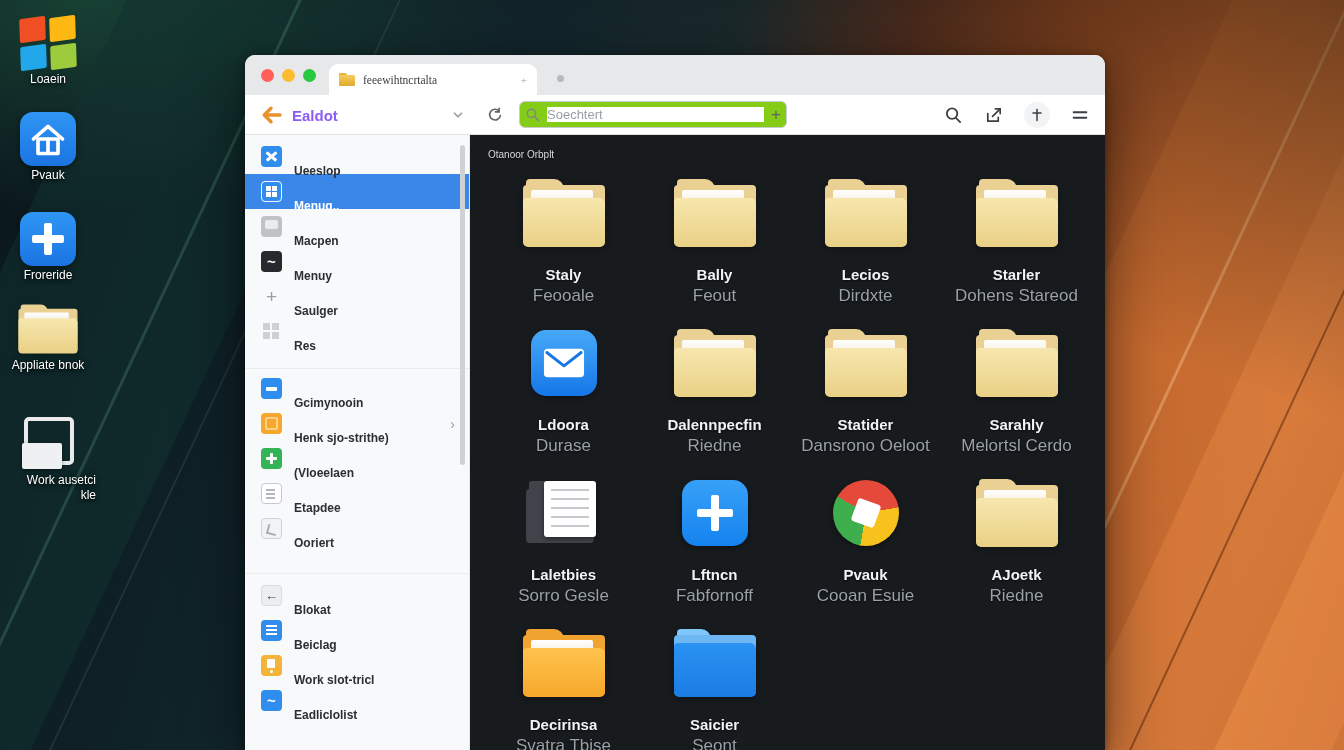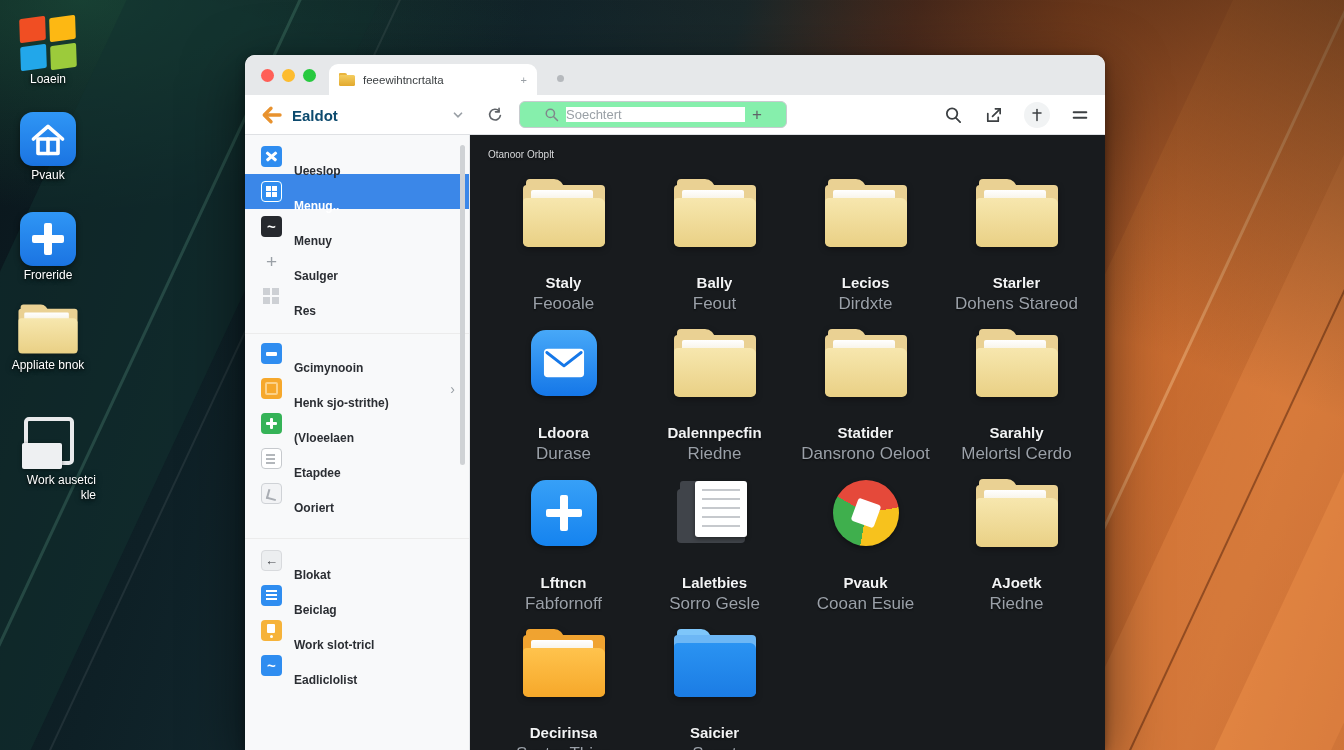--- a/index.html
+++ b/index.html
@@ -81,36 +81,36 @@
 
   
   .window { position:absolute; z-index:2; left:245px; top:55px; width:860px; height:695px;
     border-radius:10px 10px 0 0; overflow:hidden; box-shadow:0 18px 60px rgba(0,0,0,.55), 0 2px 10px rgba(0,0,0,.4);
     background:#fff; }
   .tabstrip { position:relative; height:40px; background:#e6e8ea; }
   .lights { position:absolute; left:16px; top:14px; display:flex; gap:8px; }
   .light { width:13px; height:13px; border-radius:50%; }
   .lr{background:#ff5f57}.ly{background:#fdbc2f}.lg{background:#27c93f}
   .tab { position:absolute; left:84px; bottom:0; width:208px; height:31px; background:#fff;
-    border-radius:9px 9px 0 0; display:flex; align-items:center; padding:0 10px; gap:8px; }
+    border-radius:9px 9px 0 0; display:flex; align-items:center; padding:0 10px; gap:8px;font-family:Liberation Serif, serif; }
   .favicon { width:16px; height:13px; position:relative; flex:none; }
   .favicon::before { content:""; position:absolute; top:0; left:0; width:8px; height:4px; background:#e9b43c; border-radius:1px 2px 0 0; }
   .favicon::after { content:""; position:absolute; top:2px; left:0; right:0; bottom:0;
     background:linear-gradient(#f4cd5f,#e2a92e); border-radius:1.5px; }
   .tabtitle { font-size:11.5px; color:#3c4043; white-space:nowrap; overflow:hidden; }
   .tabplus { margin-left:auto; color:#9aa0a6; font-size:11px; }
   .stripdot { position:absolute; left:312px; bottom:13px; width:7px; height:7px; border-radius:50%; background:#b6b9bd; }
 
   .toolbar { position:relative; height:40px; background:#fff; border-bottom:1px solid #dfe1e4; }
   .tb-left { position:absolute; left:14px; top:0; height:40px; display:flex; align-items:center; gap:9px; }
-  .tb-title { font-size:15px; font-weight:700; color:#0c4a6e; }
+  .tb-title { font-size:15px; font-weight:700; color:#8b5cf6; }
   .tb-caret { position:absolute; left:206px; top:13px; }
   .tb-glyph { position:absolute; left:241px; top:10px; }
   .search { position:absolute; left:274px; top:6px; width:268px; height:27px; border:1px solid #c8cbcf; border-radius:6px;
-    display:flex; align-items:center; padding:0 24px; gap:7px; background:#86efac; }
+    display:flex; align-items:center; padding:0 5px; gap:7px; background:#84cc16; }
   .search input { border:none; outline:none; flex:1; font-size:13px; color:#3c4043; font-family:"Liberation Sans",sans-serif; }
   .search input::placeholder { color:#9aa0a6; }
   .search .splus { color:#5f6368; font-size:17px; line-height:1; }
   .tb-right { position:absolute; right:16px; top:0; height:40px; display:flex; align-items:center; gap:21px; }
   .circbtn { width:26px; height:26px; border-radius:50%; background:#f1f3f4; display:flex; align-items:center; justify-content:center; }
 
   .wbody { display:flex; height:615px; }
 
   
   .sidebar { width:225px; background:#f8f9fa; border-right:1px solid #e3e5e8; padding-top:4px; position:relative; overflow:hidden; }
@@ -159,21 +159,21 @@
   .mi-yellow::before { content:""; position:absolute; left:6px; top:4px; width:8px; height:9px; background:#fff; border-radius:1px; }
   .mi-yellow::after { content:""; position:absolute; left:9px; bottom:3px; width:3px; height:3px; border-radius:50%; background:#fff; }
   .mi-blue-swirl { background:#2f8df0; color:#fff; font-size:15px; font-weight:700; }
 
   
   .content { flex:1; background:#181b1e; padding:14px 0 0 18px; overflow:hidden; }
   .cheader { font-size:10px; font-weight:400; color:#d8dadc; text-shadow:0 1px 2px rgba(0,0,0,.6); margin-bottom:8px; }
   .grid { display:grid; grid-template-columns:repeat(4,151px); }
   .cell { height:150px; display:flex; flex-direction:column; align-items:center; padding-top:6px; cursor:default; }
   .islot { height:78px; display:flex; align-items:center; justify-content:center; }
-  .ititle { margin-top:22px; font-size:15px; font-weight:700; color:#f2f3f4; text-shadow:0 1px 2px rgba(0,0,0,.7);
+  .ititle { margin-top:14px; font-size:15px; font-weight:700; color:#f2f3f4; text-shadow:0 1px 2px rgba(0,0,0,.7);
     max-width:145px; white-space:nowrap; overflow:hidden; }
   .isub { margin-top:3px; font-size:17px; color:#9aa0a8; text-shadow:0 1px 2px rgba(0,0,0,.7);
     max-width:145px; white-space:nowrap; overflow:hidden; }
 
   svg { display:block; }
 </style>
 </head>
 <body>
 
 <div class="wp">
@@ -318,20 +318,24 @@
     <div class="sidebar">
       <div class="srow">
         <span class="mi mi-desktop-blue"></span>
         <span class="slabel">Ueeslop</span>
       </div>
       <div class="srow sel">
         <span class="mi mi-grid-blue"></span>
         <span class="slabel">Menug..</span>
       </div>
       <div class="srow">
+        <span class="mi mi-gray-panel"></span>
+        <span class="slabel">Macpen</span>
+      </div>
+      <div class="srow">
         <span class="mi mi-black">~</span>
         <span class="slabel">Menuy</span>
       </div>
       <div class="srow">
         <span class="mi mi-plus-gray">+</span>
         <span class="slabel">Saulger</span>
       </div>
       <div class="srow">
         <span class="mi mi-grid-light"></span>
         <span class="slabel">Res</span>
@@ -480,39 +484,39 @@
                 <div class="paper"></div>
                 <div class="front"></div>
               </div>
             </div>
           <div class="ititle">Sarahly</div>
           <div class="isub">Melortsl Cerdo</div>
         </div>
 
         <div class="cell">
           <div class="islot">
-              <div class="appicon plusapp">
-                <div class="cross36"></div>
-              </div>
-            </div>
-          <div class="ititle">Lftncn</div>
-          <div class="isub">Fabfornoff</div>
-        </div>
-        <div class="cell">
-          <div class="islot">
               <div class="docfolder">
             <div class="df-back"></div>
                 <div class="doc"></div>
               </div>
             </div>
           <div class="ititle">Laletbies</div>
           <div class="isub">Sorro Gesle</div>
         </div>
         <div class="cell">
           <div class="islot">
+              <div class="appicon plusapp">
+                <div class="cross36"></div>
+              </div>
+            </div>
+          <div class="ititle">Lftncn</div>
+          <div class="isub">Fabfornoff</div>
+        </div>
+        <div class="cell">
+          <div class="islot">
               <div class="pinwheel"></div>
             </div>
           <div class="ititle">Pvauk</div>
           <div class="isub">Cooan Esuie</div>
         </div>
         <div class="cell">
           <div class="islot">
               <div class="folder">
                 <div class="tabp"></div>
                 <div class="backp"></div>

